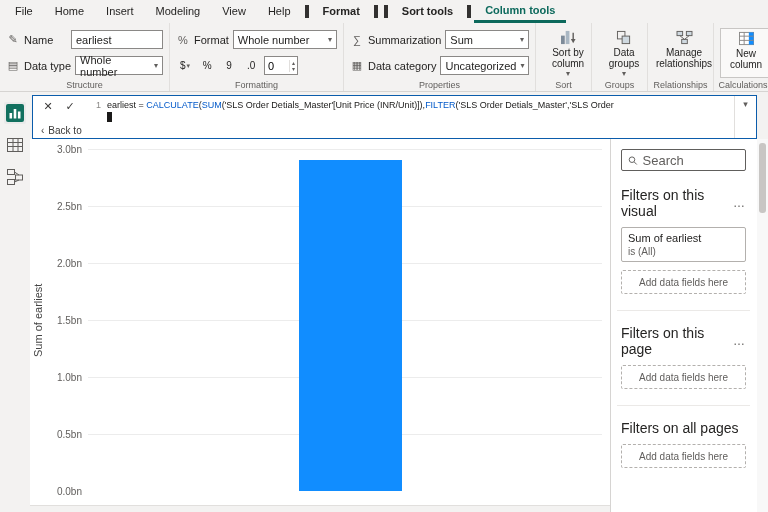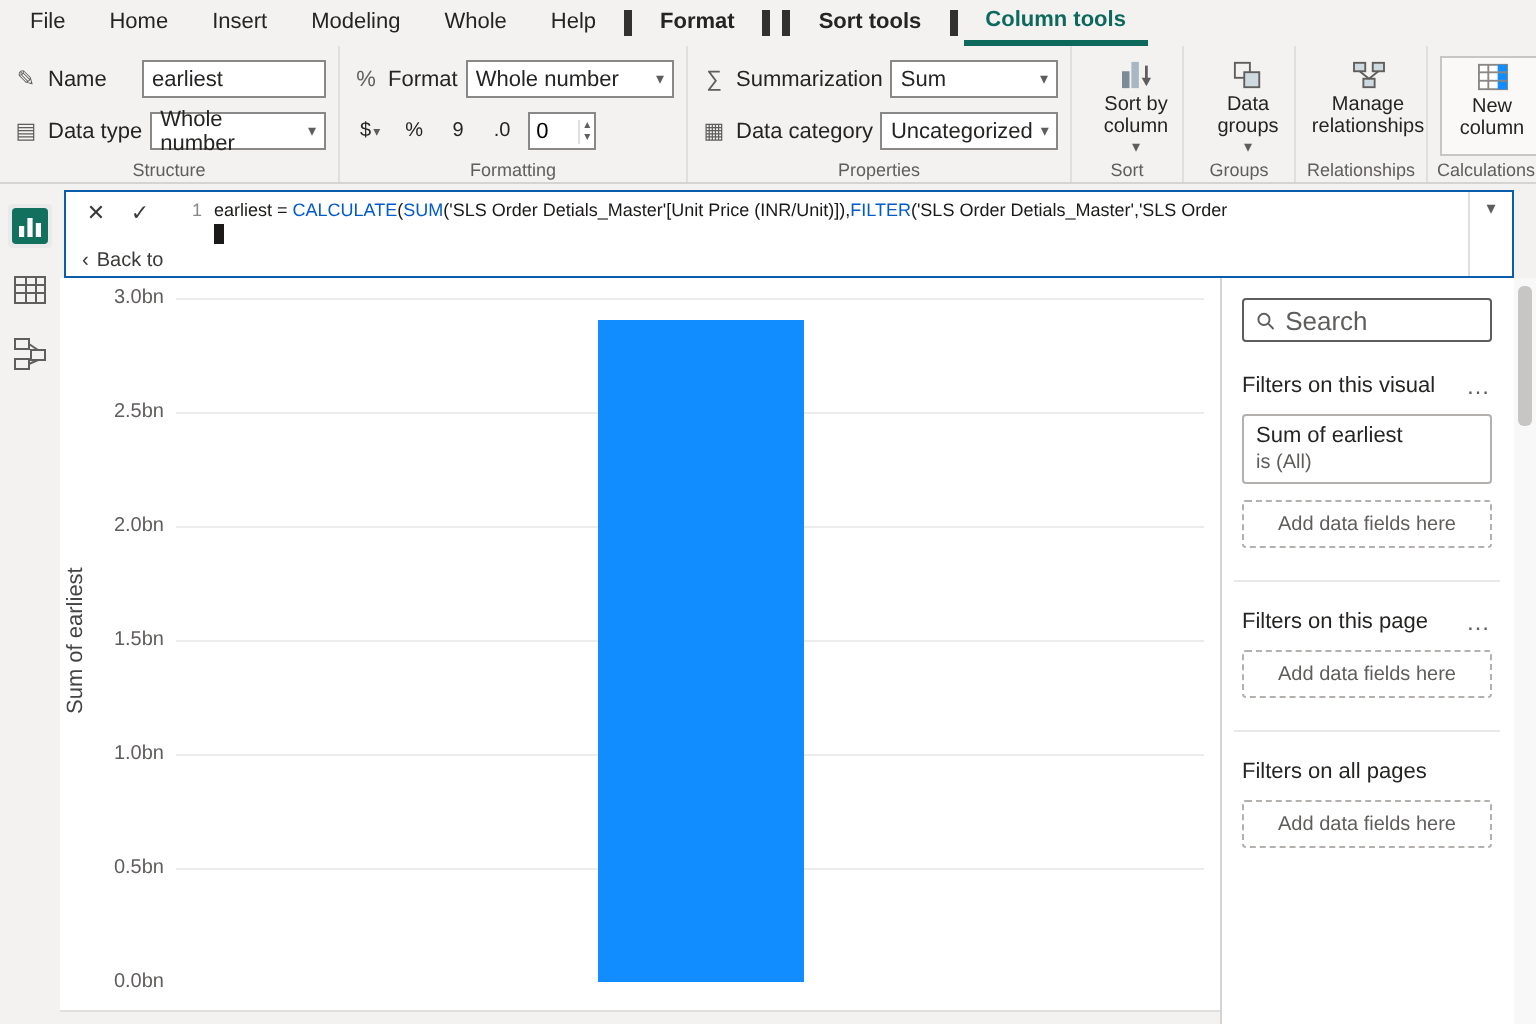--- a/index.html
+++ b/index.html
@@ -72,42 +72,42 @@
           background:repeating-linear-gradient(to bottom,#ececec 0 1px,transparent 1px 16.6667%); }
   .bar { position:absolute; bottom:0; left:41%; width:20%; background:#118DFF; }
   .page-footer { position:absolute; left:0; right:0; bottom:0; height:7px; background:#f3f2f1; border-top:1px solid #e1dfdd; }
 
   
   .filters { width:158px; flex:none; background:#fff; border-left:1px solid #d6d4d2; position:relative; padding:10px 22px 10px 10px; }
   .searchbox { height:22px; border:1px solid #605e5c; border-radius:2px; display:flex; align-items:center; gap:5px; padding:0 6px; margin-bottom:16px; }
   .searchbox input { border:0; outline:none; width:100%; font-size:13px; color:#252423; }
   .searchbox input::placeholder { color:#605e5c; }
   .fsection-head { display:flex; justify-content:space-between; align-items:center; margin-bottom:8px; }
-  .fsection-title { font-size:11px; color:#252423;text-align:right; }
+  .fsection-title { font-size:14px; color:#252423; }
   .more { color:#605e5c; font-size:12px; letter-spacing:1px; cursor:pointer; line-height:8px; }
   .fcard { border:1px solid #b3b0ad; border-radius:2px; padding:4px 6px; margin-bottom:8px; background:#fff; }
   .fcard-field { font-size:11px; color:#252423; }
   .fcard-cond { font-size:10px; color:#605e5c; margin-top:2px; }
   .addbox { border:1px dashed #b3b0ad; border-radius:2px; height:24px; display:flex; align-items:center; justify-content:center;
             font-size:10px; color:#605e5c; margin-bottom:16px; }
   .fdivider { border-top:1px solid #ebe9e7; margin:0 -4px 14px -4px; }
   .vscroll { position:absolute; top:0; right:0; width:11px; bottom:0; background:#f8f8f8; }
   .vscroll .thumb { position:absolute; top:4px; left:2px; width:7px; height:70px; background:#c8c6c4; border-radius:3px; }
 </style>
 </head>
 <body>
 
 <div class="app">
 
   <nav class="menubar">
     <div class="tab">File</div>
     <div class="tab">Home</div>
     <div class="tab">Insert</div>
     <div class="tab">Modeling</div>
-    <div class="tab">Whole</div>
+    <div class="tab">View</div>
     <div class="tab">Help</div>
     <span class="tab-sep"></span>
     <div class="tab ctx">Format</div>
     <span class="tab-sep"></span>
     <span class="tab-sep"></span>
     <div class="tab ctx">Sort tools</div>
     <span class="tab-sep"></span>
     <div class="tab ctx active">Column tools</div>
   </nav>
 

